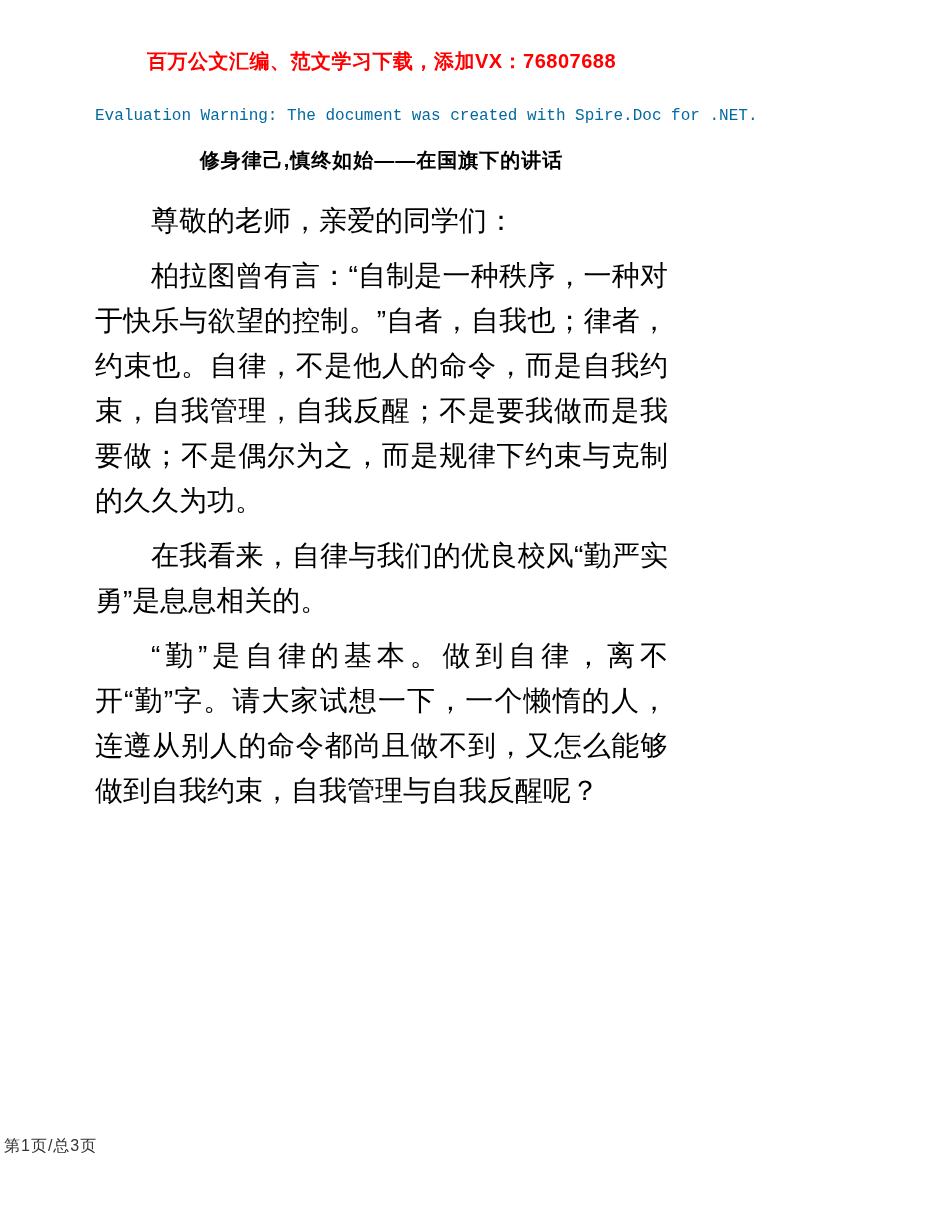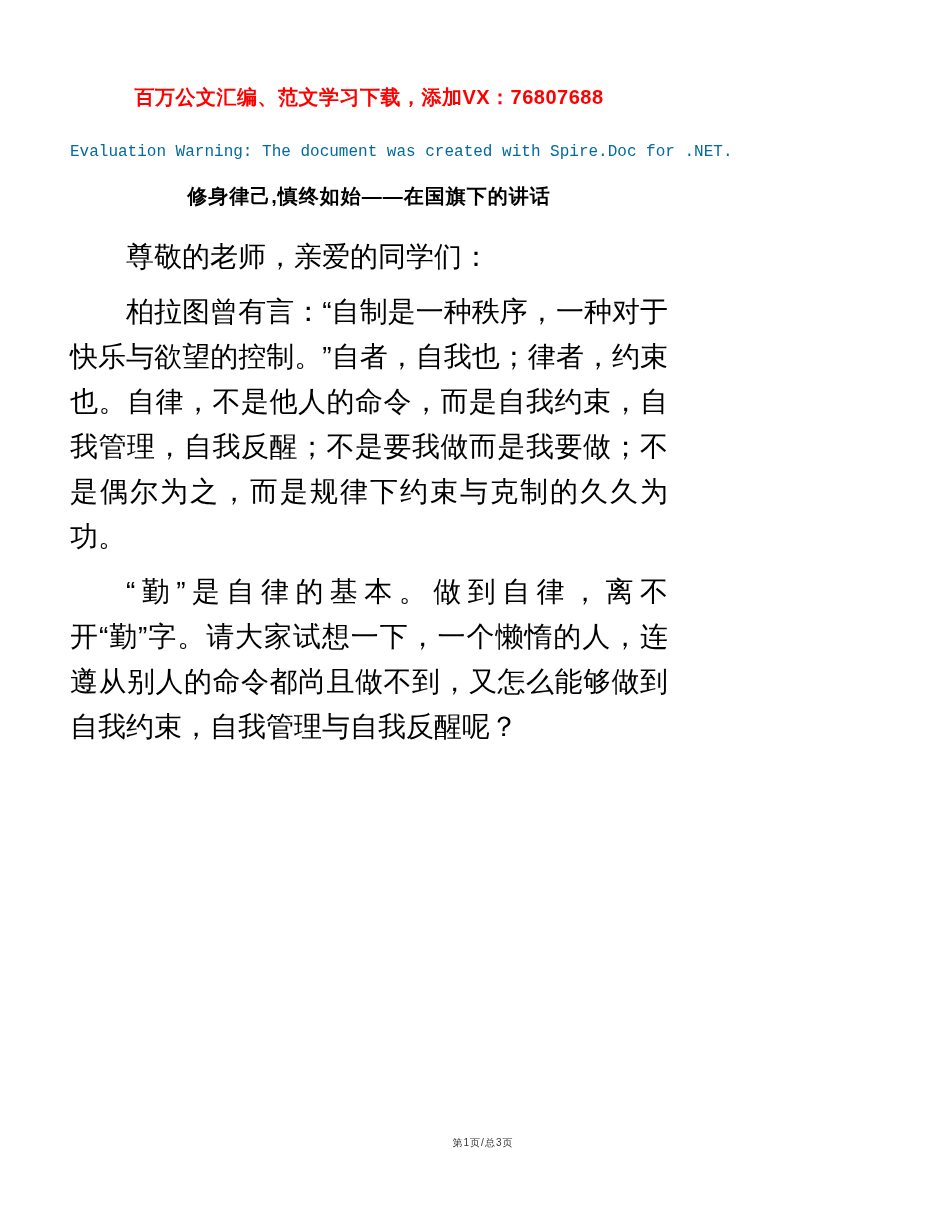--- a/index.html
+++ b/index.html
@@ -11,22 +11,21 @@
     height: 1230px;
     background: #ffffff;
     font-family: "Liberation Sans", sans-serif;
     color: #000000;
     position: relative;
     overflow: hidden;
   }
   .page {
     box-sizing: border-box;
     width: 808px;
-    padding: 48px 140px 0 70px;
-    margin-top: 36px;
+    padding: 48px 140px 0 95px;
   }
   .promo-notice {
     color: #fe0000;
     font-weight: 700;
     font-size: 20px;
     text-align: center;
     letter-spacing: 0.5px;
     margin: 0 0 32px 0;
     white-space: nowrap;
   }
@@ -49,41 +48,41 @@
   .doc-body p {
     font-size: 28px;
     line-height: 45px;
     text-indent: 2em;
     text-align: justify;
     margin: 0 0 10px 0;
     word-break: break-all;
   }
   .page-footer {
     position: absolute;
-    left: 16px;
+    left: 4px;
     right: 0;
     top: 1136px;
-    text-align: center;
-    font-size: 10px;
+    font-size: 16px;
     color: #333333;
     letter-spacing: 1px;
   }
 </style>
 </head>
 <body>
 
 <div class="page">
 
   <div class="promo-notice">百万公文汇编、范文学习下载，添加VX：76807688</div>
 
   <div class="eval-warning">Evaluation Warning: The document was created with Spire.Doc for .NET.</div>
 
   <h1 class="doc-title">修身律己,慎终如始——在国旗下的讲话</h1>
 
   <div class="doc-body">
     <p>尊敬的老师，亲爱的同学们：</p>
     <p>柏拉图曾有言：“自制是一种秩序，一种对于快乐与欲望的控制。”自者，自我也；律者，约束也。自律，不是他人的命令，而是自我约束，自我管理，自我反醒；不是要我做而是我要做；不是偶尔为之，而是规律下约束与克制的久久为功。</p>
+    <p>在我看来，自律与我们的优良校风“勤严实勇”是息息相关的。</p>
     <p>“勤”是自律的基本。做到自律，离不开“勤”字。请大家试想一下，一个懒惰的人，连遵从别人的命令都尚且做不到，又怎么能够做到自我约束，自我管理与自我反醒呢？</p>
   </div>
 
 </div>
 
 <div class="page-footer">第1页/总3页</div>
 
 </body></html>

